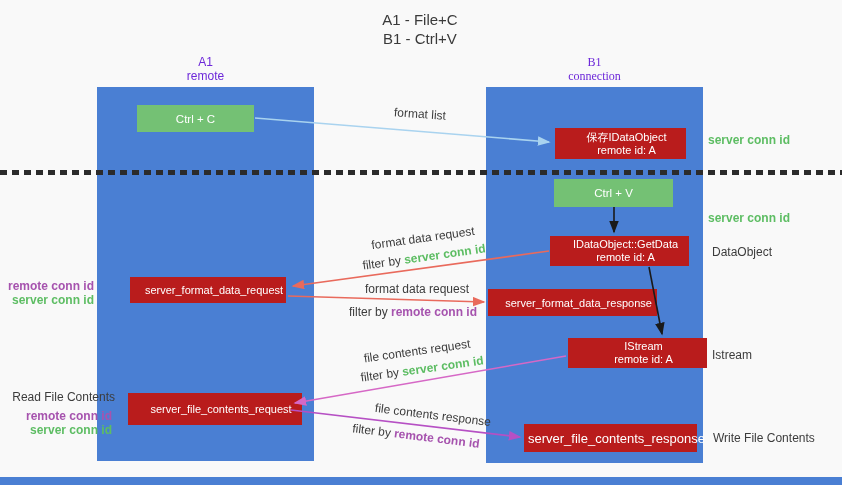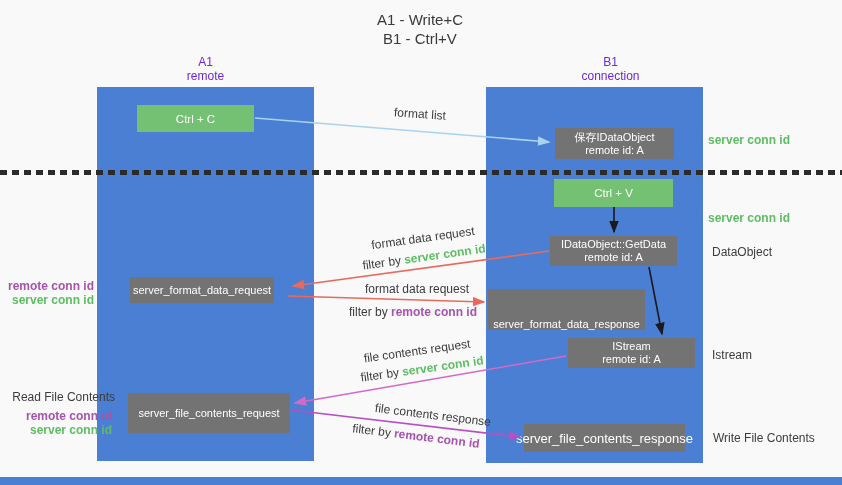--- a/index.html
+++ b/index.html
@@ -10,43 +10,43 @@
   .colhead{position:absolute;top:55px;text-align:center;font-size:12px;line-height:14px;color:#6d28d9;}
   .col{position:absolute;top:87px;width:217px;height:374px;background:#4a7fd3;z-index:1;}
   .dotted{position:absolute;left:0;top:170px;width:842px;height:5px;z-index:2;
           background:repeating-linear-gradient(90deg,#2b2b2b 0 7px,transparent 7px 12px);}
   .bottombar{position:absolute;left:0;top:477px;width:842px;height:8px;background:#4a7fd3;}
   .arrows{position:absolute;left:0;top:0;z-index:4;pointer-events:none;}
   .nodebox{position:absolute;z-index:3;display:flex;flex-direction:column;align-items:center;
            justify-content:center;color:#fff;font-size:11.5px;text-align:center;}
   .nodebox.two{font-size:11px;line-height:13px;}
   .green{background:#74c174;}
-  .orange{background:#737373;}
+  .orange{background:#b91c1c;padding-left:12px;}
   .edge-label{position:absolute;z-index:5;font-size:12px;text-align:center;color:#3c3c3c;white-space:nowrap;}
   .side-label{position:absolute;z-index:5;font-size:12px;white-space:nowrap;}
   .g{color:#5dbd63;font-weight:bold;}
   .p{color:#a653ae;font-weight:bold;}
   .plain{color:#3c3c3c;}
   .ralign{text-align:right;}
 </style>
 </head>
 <body>
 
 <div class="canvas">
 
   <div class="title">
-    <div>A1 - Write+C</div>
+    <div>A1 - File+C</div>
     <div>B1 - Ctrl+V</div>
   </div>
 
   <div class="colhead" style="left:97px;width:217px;">
     <div>A1</div>
     <div>remote</div>
   </div>
-  <div class="colhead" style="left:502px;width:217px;">
+  <div class="colhead" style="left:486px;width:217px;font-family:Liberation Serif, serif;">
     <div>B1</div>
     <div>connection</div>
   </div>
 
   <div class="col" style="left:97px;"></div>
   <div class="col" style="left:486px;height:376px;"></div>
 
   <div class="dotted"></div>
   <div class="bottombar"></div>
 
@@ -87,28 +87,28 @@
   <div class="nodebox green" style="left:554px;top:179px;width:119px;height:28px;">
     <span>Ctrl + V</span>
   </div>
   <div class="nodebox orange two" style="left:550px;top:236px;width:127px;height:30px;">
     <div>IDataObject::GetData</div>
     <div>remote id: A</div>
   </div>
   <div class="nodebox orange" style="left:130px;top:277px;width:144px;height:26px;font-size:11px;">
     <span>server_format_data_request</span>
   </div>
-  <div class="nodebox orange" style="left:488px;top:289px;width:157px;height:41px;font-size:11px;justify-content:flex-end;">
+  <div class="nodebox orange" style="left:488px;top:289px;width:157px;height:27px;font-size:11px;">
     <span>server_format_data_response</span>
   </div>
   <div class="nodebox orange two" style="left:568px;top:338px;width:127px;height:30px;">
     <div>IStream</div>
     <div>remote id: A</div>
   </div>
-  <div class="nodebox orange" style="left:128px;top:393px;width:162px;height:40px;font-size:11px;">
+  <div class="nodebox orange" style="left:128px;top:393px;width:162px;height:32px;font-size:11px;">
     <span>server_file_contents_request</span>
   </div>
   <div class="nodebox orange" style="left:524px;top:424px;width:161px;height:28px;font-size:13px;">
     <span>server_file_contents_response</span>
   </div>
 
   <div class="edge-label" style="left:365px;top:107px;width:110px;transform:rotate(4deg);">
     <span>format list</span>
   </div>
   <div class="edge-label" style="left:363px;top:231px;width:120px;transform:rotate(-8deg);">

